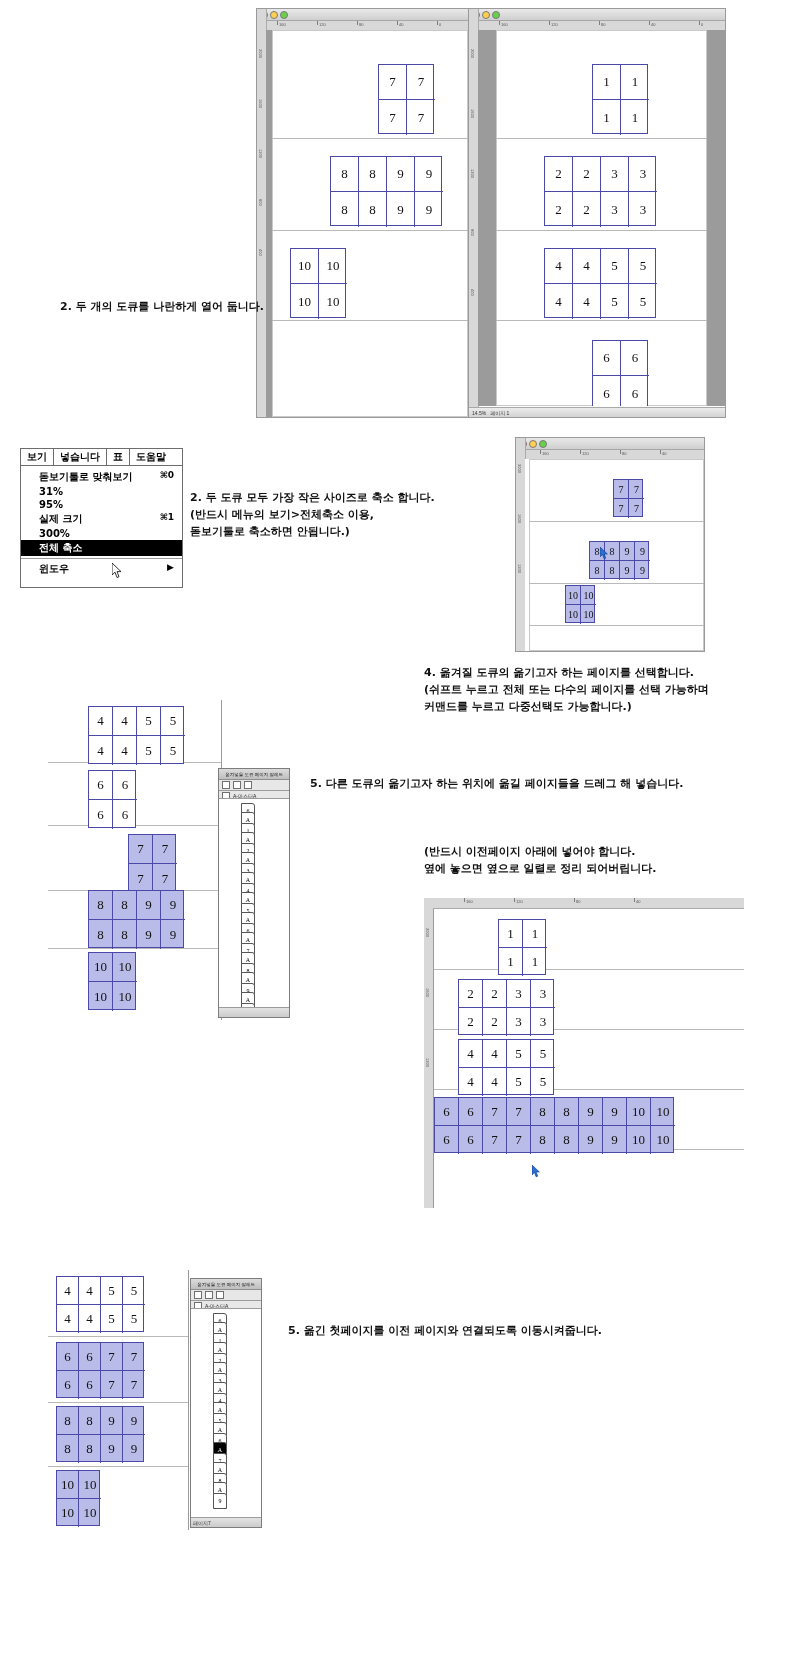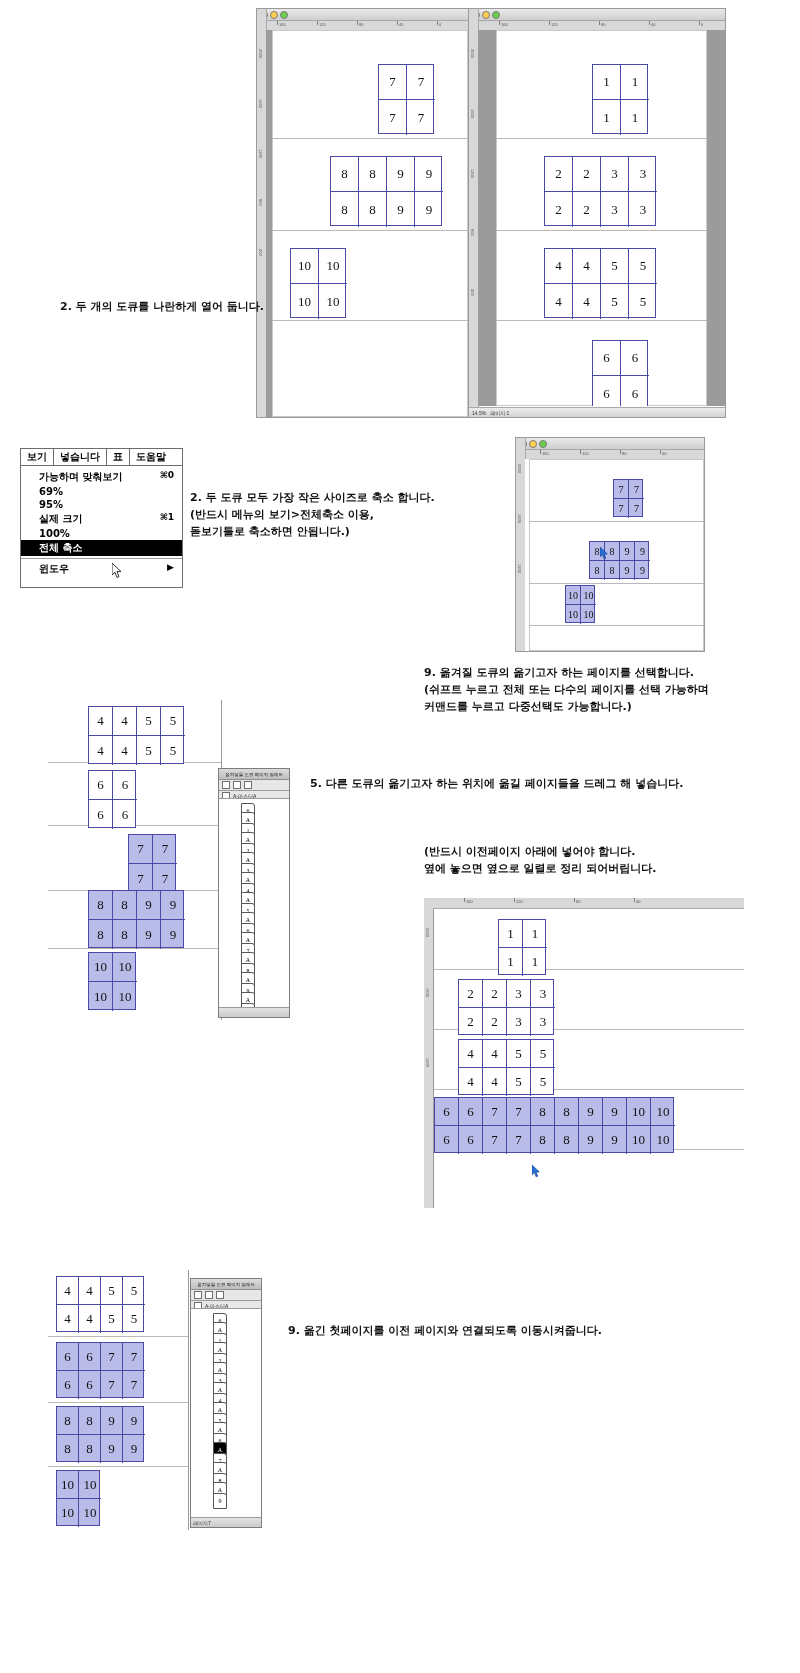--- a/index.html
+++ b/index.html
@@ -193,37 +193,37 @@
 
 <div class="menu" style="left:20px;top:448px;width:163px;height:140px;">
   <div class="menubar" id="menubar">
       <div class="mi">보기</div>
       <div class="mi">넣습니다</div>
       <div class="mi">표</div>
       <div class="mi">도움말</div>
     </div>
   <div id="menulist" style="padding-top:3px;">
       <div class="menuitem">
-        <span>가능하며 맞춰보기</span>
+        <span>돋보기툴로 맞춰보기</span>
         <span class="sc">⌘0</span>
       </div>
       <div class="menuitem">
-        <span>69%</span>
+        <span>31%</span>
         <span class="sc"></span>
       </div>
       <div class="menuitem">
         <span>95%</span>
         <span class="sc"></span>
       </div>
       <div class="menuitem">
         <span>실제 크기</span>
         <span class="sc">⌘1</span>
       </div>
       <div class="menuitem">
-        <span>100%</span>
+        <span>300%</span>
         <span class="sc"></span>
       </div>
       <div class="menuitem hl">
         <span>전체 축소</span>
         <span class="sc"></span>
       </div>
       <div class="menusep"></div>
       <div class="menuitem">
         <span>윈도우</span>
         <span class="sc">▶</span>
@@ -293,21 +293,21 @@
         </div>
       </div>
     <div class="cursor" style="left:75px;top:88px;">
       <svg width="9" height="13" viewBox="0 0 11 16">
           <path d="M0,0 L0,12 L3,9.2 L5,14.5 L7,13.7 L5,8.6 L9,8.6 Z" fill="#2a6fd6" stroke="#0d3f8f" stroke-width="0.8"></path>
         </svg>
     </div>
   </div>
 </div>
 
-<div class="abs kr" style="left:424px;top:664px;width:340px;">9. 옮겨질 도큐의 옮기고자 하는 페이지를 선택합니다.
+<div class="abs kr" style="left:424px;top:664px;width:340px;">4. 옮겨질 도큐의 옮기고자 하는 페이지를 선택합니다.
 (쉬프트 누르고 전체 또는 다수의 페이지를 선택 가능하며
 커맨드를 누르고 다중선택도 가능합니다.)</div>
 
 <div class="abs" style="left:48px;top:700px;width:173px;height:320px;background:#ffffff;border-right:1px solid #9b9b9b;">
   <div class="hline" style="left:0;right:0;top:62px;"></div>
   <div class="hline" style="left:0;right:0;top:125px;"></div>
   <div class="hline" style="left:0;right:0;top:190px;"></div>
   <div class="hline" style="left:0;right:0;top:248px;"></div>
   <div id="g-step4-left">
       <div class="cellbox" style="left: 40px; top: 6px; width: 96px; height: 58px; grid-template-columns: repeat(4, 24px); grid-template-rows: repeat(2, 29px);">
@@ -553,13 +553,13 @@
       <div class="thumb" style="left: 22px; top: 164px;">8</div>
       <div class="thumb" style="left: 22px; top: 173px;">A</div>
       <div class="thumb" style="left: 22px; top: 184px;">9</div>
     </div>
   <div class="pal-foot">
     <span>페이지7</span>
     <span></span>
   </div>
 </div>
 
-<div class="abs kr" style="left:288px;top:1322px;width:420px;">9. 옮긴 첫페이지를 이전 페이지와 연결되도록 이동시켜줍니다.</div>
+<div class="abs kr" style="left:288px;top:1322px;width:420px;">5. 옮긴 첫페이지를 이전 페이지와 연결되도록 이동시켜줍니다.</div>
 
 </body></html>

